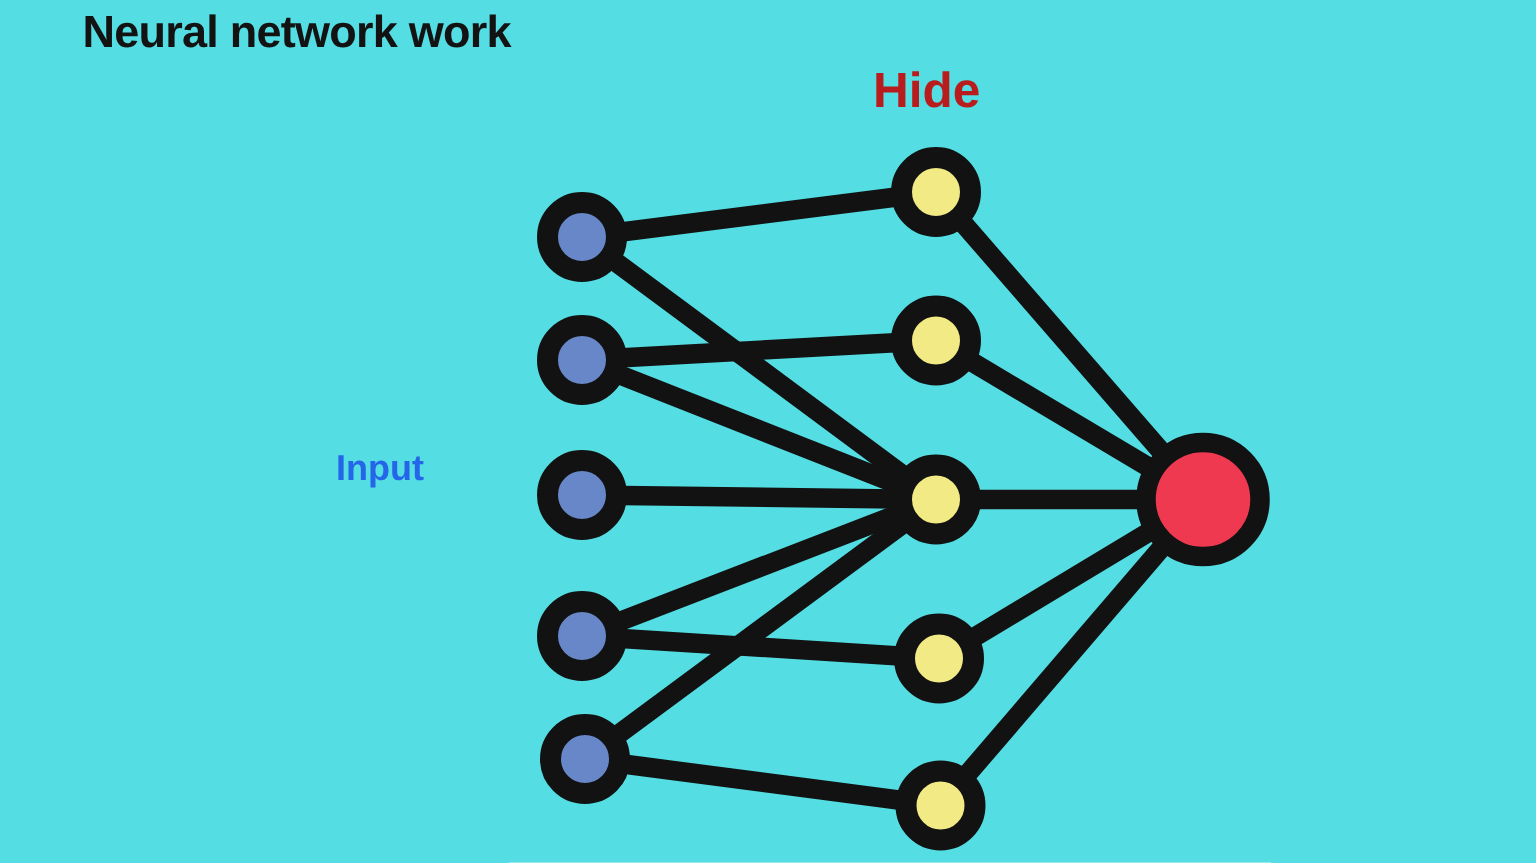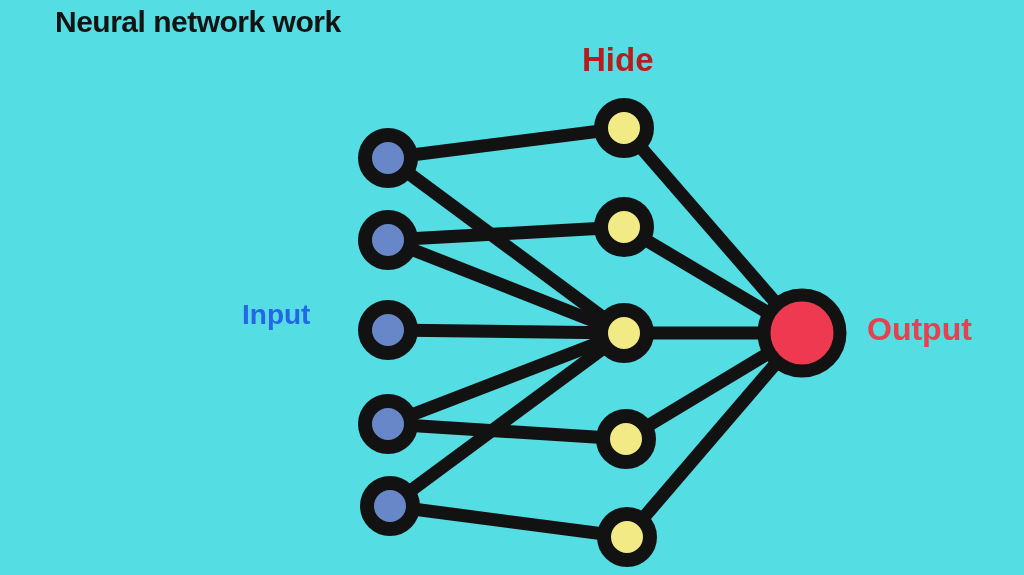--- a/index.html
+++ b/index.html
@@ -29,23 +29,23 @@
     white-space: nowrap;
     user-select: none;
   }
   .title-lbl {
     left: 55px;
     top: 7px;
     font-size: 30px;
     letter-spacing: -0.5px;
   }
   .input-lbl {
-    left: 242px;
+    left: 224px;
     top: 301px;
-    font-size: 28px;
+    font-size: 24px;
   }
   .hide-lbl {
     left: 582px;
     top: 43px;
     font-size: 33px;
   }
   .output-lbl {
     left: 867px;
     top: 313px;
     font-size: 32px;
@@ -78,14 +78,13 @@
       <circle cx="624" cy="128" r="23" fill="#F1EA85" stroke="#121212" stroke-width="14"></circle>
       <circle cx="624" cy="227" r="23" fill="#F1EA85" stroke="#121212" stroke-width="14"></circle>
       <circle cx="624" cy="333" r="23" fill="#F1EA85" stroke="#121212" stroke-width="14"></circle>
       <circle cx="626" cy="439" r="23" fill="#F1EA85" stroke="#121212" stroke-width="14"></circle>
       <circle cx="627" cy="537" r="23" fill="#F1EA85" stroke="#121212" stroke-width="14"></circle>
       <circle cx="802" cy="333" r="38" fill="#EF3950" stroke="#121212" stroke-width="13"></circle>
     </svg>
   <div class="lbl title-lbl" style="color: rgb(19, 19, 19);">Neural network work</div>
   <div class="lbl input-lbl" style="color: rgb(37, 102, 232);">Input</div>
   <div class="lbl hide-lbl" style="color: #b91c1c;">Hide</div>
-  <div class="lbl output-lbl" style="color: rgb(232, 64, 79);">Output</div>
 </div>
 
 </body></html>

